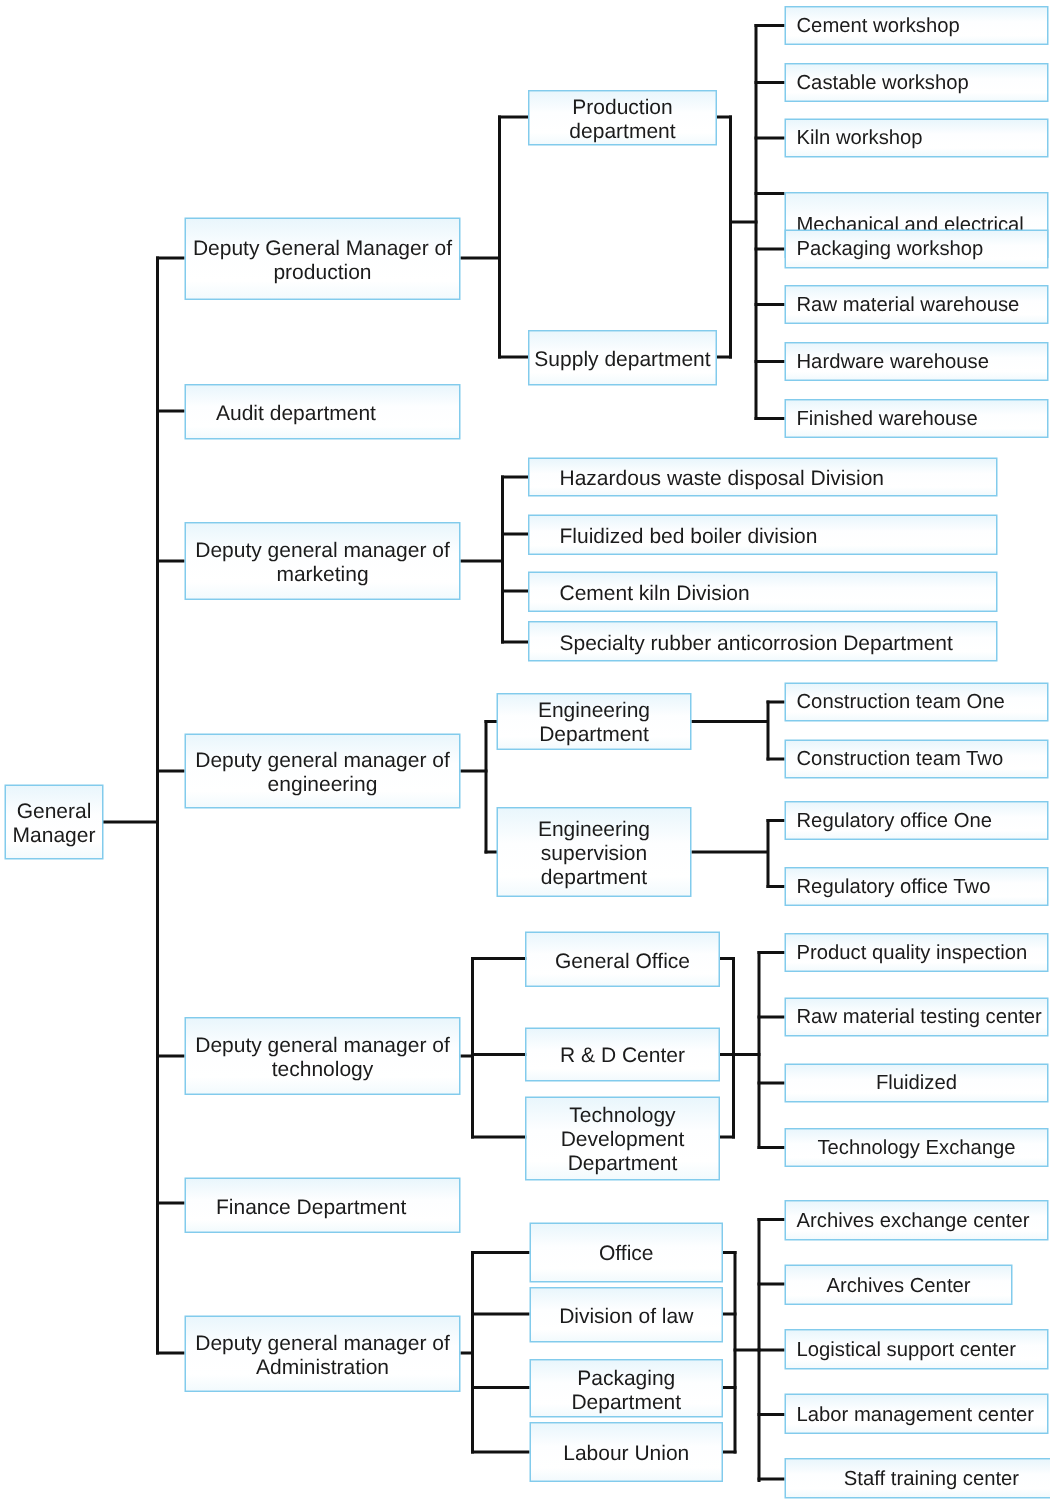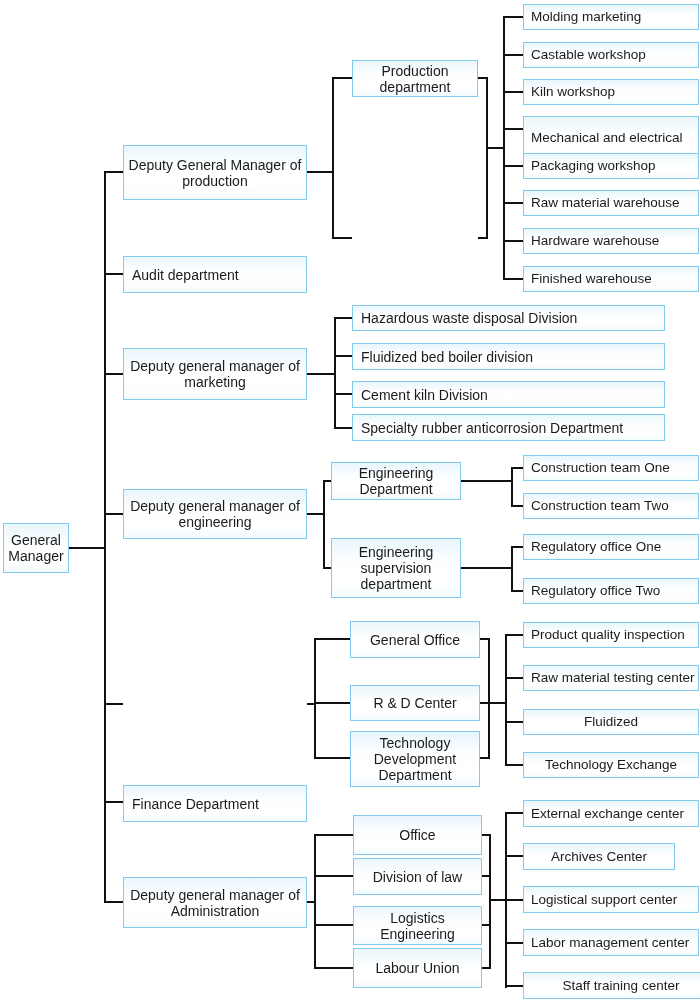--- a/index.html
+++ b/index.html
@@ -8,21 +8,21 @@
     font-family:"Liberation Sans","DejaVu Sans",sans-serif;
     color:#1b1b1b;overflow:hidden;
   }
   .node{
     position:absolute;box-sizing:border-box;
     border:1px solid #82cbec;
     background:linear-gradient(180deg,#e9f6fc 0%,#fdfeff 40%,#ffffff 78%,#f2fafd 100%);
     display:flex;align-items:center;justify-content:center;
     text-align:center;font-size:14px;line-height:16px;
   }
-  .node.left{justify-content:flex-start;text-align:left;padding-left:8px;}
+  .node.left{justify-content:flex-start;text-align:left;padding-left:20px;}
   .node.sm{font-size:13.5px;white-space:nowrap;}
   .node.sm.left{padding-left:7px;}
   .ln{position:absolute;display:block;background:#111;}
 </style>
 </head>
 <body>
 
 <div id="canvas">
 
   <i class="ln" style="left:68px;top:547px;width:37px;height:2px"></i>
@@ -107,60 +107,62 @@
   <i class="ln" style="left:505px;top:899px;width:18px;height:2px"></i>
   <i class="ln" style="left:505px;top:942px;width:18px;height:2px"></i>
   <i class="ln" style="left:505px;top:985px;width:18px;height:2px"></i>
 
   <div class="node" style="left:3px;top:523px;width:66px;height:50px">General Manager</div>
 
   <div class="node" style="left:123px;top:145px;width:184px;height:55px">Deputy General Manager of production</div>
   <div class="node left" style="left:123px;top:256px;width:184px;height:37px">Audit department</div>
   <div class="node" style="left:123px;top:348px;width:184px;height:52px">Deputy general manager of marketing</div>
   <div class="node" style="left:123px;top:489px;width:184px;height:50px">Deputy general manager of engineering</div>
+  <div class="node" style="left:123px;top:678px;width:184px;height:52px">Deputy general manager of technology</div>
   <div class="node left" style="left:123px;top:785px;width:184px;height:37px">Finance Department</div>
   <div class="node" style="left:123px;top:877px;width:184px;height:51px">Deputy general manager of Administration</div>
 
   <div class="node" style="left:352px;top:60px;width:126px;height:37px">Production department</div>
+  <div class="node" style="left:352px;top:220px;width:126px;height:37px">Supply department</div>
 
   <div class="node left" style="left:352px;top:305px;width:313px;height:26px">Hazardous waste disposal Division</div>
   <div class="node left" style="left:352px;top:343px;width:313px;height:27px">Fluidized bed boiler division</div>
   <div class="node left" style="left:352px;top:381px;width:313px;height:27px">Cement kiln Division</div>
   <div class="node left" style="left:352px;top:414px;width:313px;height:27px">Specialty rubber anticorrosion Department</div>
 
   <div class="node" style="left:331px;top:462px;width:130px;height:38px">Engineering Department</div>
   <div class="node" style="left:331px;top:538px;width:130px;height:60px">Engineering supervision department</div>
 
   <div class="node" style="left:350px;top:621px;width:130px;height:37px">General Office</div>
   <div class="node" style="left:350px;top:685px;width:130px;height:36px">R &amp; D Center</div>
   <div class="node" style="left:350px;top:731px;width:130px;height:56px">Technology Development Department</div>
 
   <div class="node" style="left:353px;top:815px;width:129px;height:40px">Office</div>
   <div class="node" style="left:353px;top:858px;width:129px;height:37px">Division of law</div>
-  <div class="node" style="left:353px;top:906px;width:129px;height:39px">Logistics Engineering</div>
+  <div class="node" style="left:353px;top:906px;width:129px;height:39px">Packaging Department</div>
   <div class="node" style="left:353px;top:948px;width:129px;height:40px">Labour Union</div>
 
-  <div class="node sm left" style="left:523px;top:4px;width:176px;height:26px">Molding marketing</div>
+  <div class="node sm left" style="left:523px;top:4px;width:176px;height:26px">Cement workshop</div>
   <div class="node sm left" style="left:523px;top:42px;width:176px;height:26px">Castable workshop</div>
   <div class="node sm left" style="left:523px;top:79px;width:176px;height:26px">Kiln workshop</div>
-  <div class="node sm left" style="left:523px;top:116px;width:176px;height:44px">Mechanical and electrical</div>
+  <div class="node sm left" style="left:523px;top:128px;width:176px;height:44px">Mechanical and electrical</div>
   <div class="node sm left" style="left:523px;top:153px;width:176px;height:26px">Packaging workshop</div>
   <div class="node sm left" style="left:523px;top:190px;width:176px;height:26px">Raw material warehouse</div>
   <div class="node sm left" style="left:523px;top:228px;width:176px;height:26px">Hardware warehouse</div>
   <div class="node sm left" style="left:523px;top:266px;width:176px;height:26px">Finished warehouse</div>
 
   <div class="node sm left" style="left:523px;top:455px;width:176px;height:26px">Construction team One</div>
   <div class="node sm left" style="left:523px;top:493px;width:176px;height:26px">Construction team Two</div>
   <div class="node sm left" style="left:523px;top:534px;width:176px;height:26px">Regulatory office One</div>
   <div class="node sm left" style="left:523px;top:578px;width:176px;height:26px">Regulatory office Two</div>
 
   <div class="node sm left" style="left:523px;top:622px;width:176px;height:26px">Product quality inspection</div>
   <div class="node sm left" style="left:523px;top:665px;width:176px;height:26px">Raw material testing center</div>
   <div class="node sm" style="left:523px;top:709px;width:176px;height:26px">Fluidized</div>
   <div class="node sm" style="left:523px;top:752px;width:176px;height:26px">Technology Exchange</div>
 
-  <div class="node sm left" style="left:523px;top:800px;width:176px;height:27px">External exchange center</div>
+  <div class="node sm left" style="left:523px;top:800px;width:176px;height:27px">Archives exchange center</div>
   <div class="node sm" style="left:523px;top:843px;width:152px;height:27px">Archives Center</div>
   <div class="node sm left" style="left:523px;top:886px;width:176px;height:27px">Logistical support center</div>
   <div class="node sm left" style="left:523px;top:929px;width:176px;height:27px">Labor management center</div>
   <div class="node sm" style="left:523px;top:972px;width:196px;height:27px">Staff training center</div>
 
 </div>
 
 </body></html>

